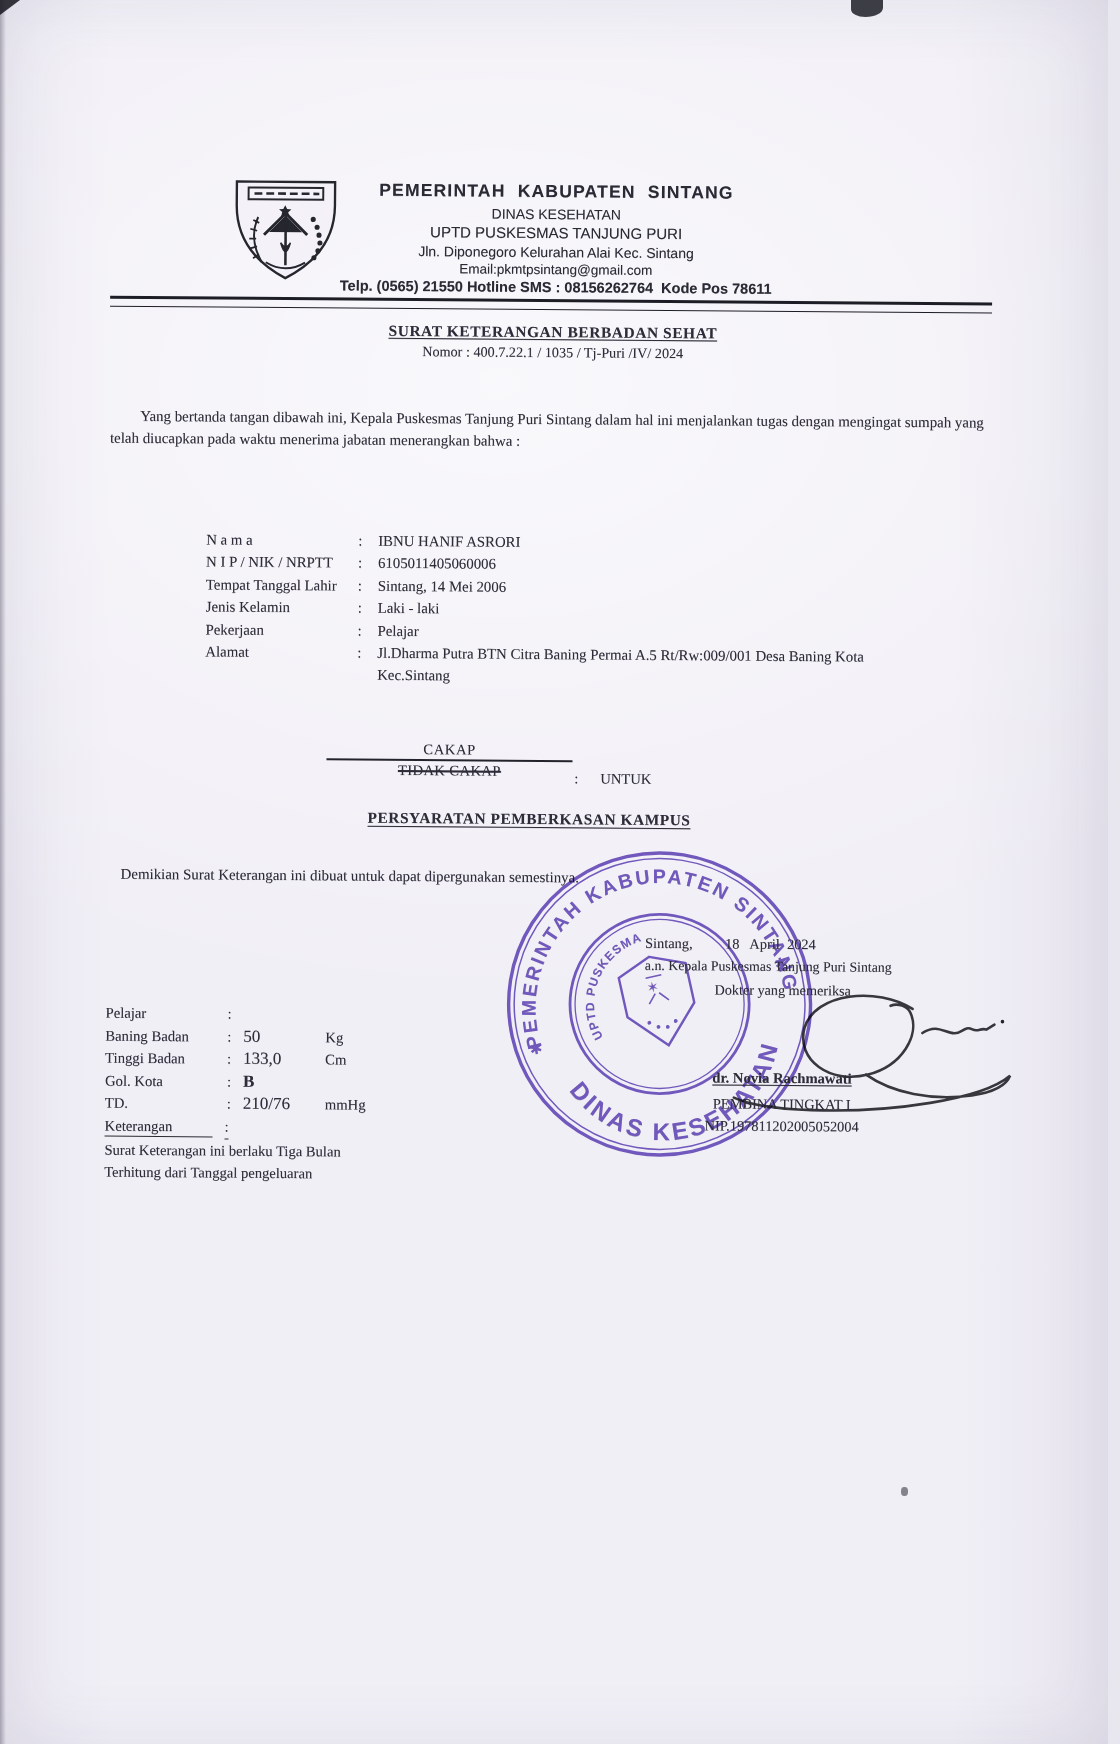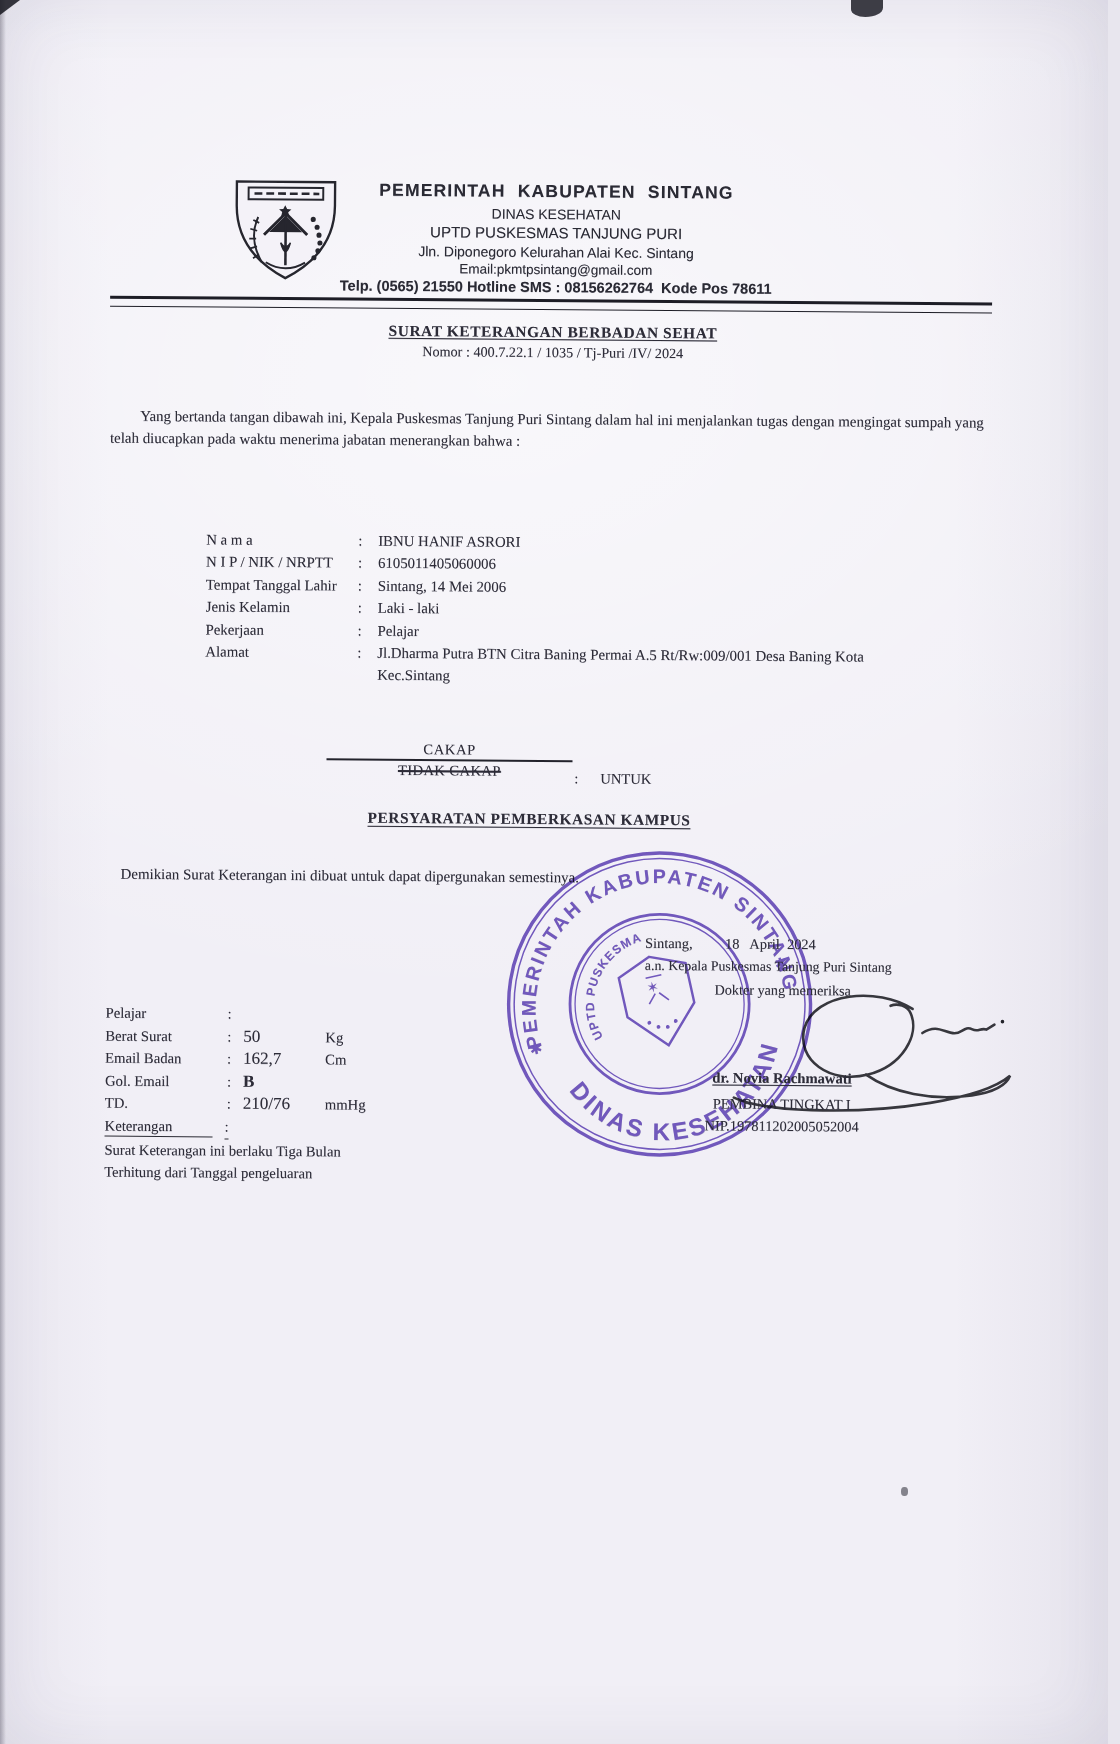--- a/index.html
+++ b/index.html
@@ -232,33 +232,33 @@
     <div class="sig-nip">NIP.197811202005052004</div>
 
     <div class="notes">
       <div class="nrow">
         <span>Pelajar</span>
         <span>:</span>
         <span class="nval"></span>
         <span></span>
       </div>
       <div class="nrow">
-        <span>Berat Surat</span>
+        <span>Baning Badan</span>
         <span>:</span>
         <span class="nval">50</span>
         <span>Kg</span>
       </div>
       <div class="nrow">
-        <span>Email Badan</span>
-        <span>:</span>
-        <span class="nval">162,7</span>
+        <span>Tinggi Badan</span>
+        <span>:</span>
+        <span class="nval">133,0</span>
         <span>Cm</span>
       </div>
       <div class="nrow bold">
-        <span>Gol. Email</span>
+        <span>Gol. Kota</span>
         <span>:</span>
         <span class="nval">B</span>
         <span></span>
       </div>
       <div class="nrow">
         <span>TD.</span>
         <span>:</span>
         <span class="nval">210/76</span>
         <span>mmHg</span>
       </div>

